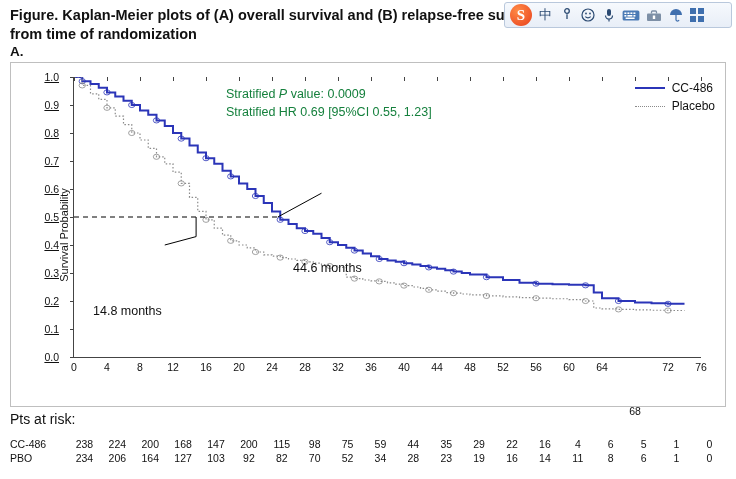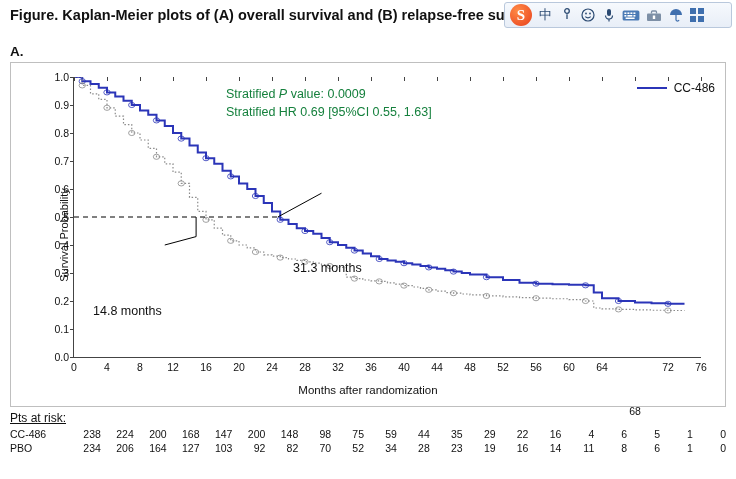--- a/index.html
+++ b/index.html
@@ -60,22 +60,22 @@
   }
   .ylabel {
     position:absolute; left:6px; top:50%; transform:translateY(-50%) rotate(-90deg);
     transform-origin:center; font-size:11px; white-space:nowrap; color:#111;
   }
   .xlabel {
     position:absolute; left:0; right:0; bottom:10px; text-align:center;
     font-size:11.5px; color:#111;
   }
   .ytick {
-    position:absolute; right:100%; margin-right:5px; transform:translateY(-50%);
-    font-size:10.5px; color:#111; white-space:nowrap;
+    position:absolute; right:100%; margin-right:15px; transform:translateY(-50%);
+    font-size:10.5px; color:#111; white-space:nowrap;text-decoration:underline;
   }
   .ytickmark { position:absolute; left:-4px; width:4px; height:1px; background:#444; }
   .xtick {
     position:absolute; top:100%; margin-top:4px; transform:translateX(-50%);
     font-size:10.5px; color:#111;
   }
   .xtickmark { position:absolute; top:0; width:1px; height:4px; background:#444; }
 
   .legend {
     position:absolute; right:10px; top:16px;
@@ -95,33 +95,34 @@
     position:absolute; font-size:12.5px; color:#111; white-space:nowrap;
   }
   .ann-247 { left:282px; top:198px; }
   .ann-148 { left:82px; top:241px; }
 
   
   .risk {
     position:absolute; left:10px; top:411px; width:716px;
     font-size:10.5px; color:#111;
   }
-  .risk-title { font-weight:normal; text-decoration:underline; margin-bottom:2px; font-size:12px; }
+  .risk-title { font-weight:normal; margin-bottom:10px; font-size:14px; }
   .risk table { border-collapse:collapse; width:716px; table-layout:fixed; }
   .risk td { padding:1px 0; white-space:nowrap; font-size:10.5px; }
   .risk td.rowlabel { width:58px; text-align:left; }
-  .risk td.val { text-align:right;margin-left:40px; }
+  .risk td.val { text-align:center;margin-left:40px; }
 </style>
 </head>
 <body>
 
 <div id="page">
 
   <div class="title-block">
     <span>Figure. Kaplan-Meier plots of (A) overall survival and (B) relapse-free survival</span>
+    <span class="title-line2">from time of randomization</span>
   </div>
 
   <div class="ime-bar">
     <div class="ime-logo">S</div>
     <div class="ime-item">中</div>
     <div class="ime-item">
       <svg width="12" height="14" viewBox="0 0 12 14">
           <circle cx="6" cy="3" r="2.3" fill="none" stroke="#2b4a72" stroke-width="1.3"></circle>
           <path d="M6 6.2 L6 11" stroke="#2b4a72" stroke-width="1.3" fill="none"></path>
         </svg>
@@ -174,21 +175,20 @@
           <i></i>
           <i></i>
         </span>
     </div>
   </div>
 
   <div class="panel-label">A.</div>
 
   <div class="chart-frame">
     <div class="ylabel">Survival Probability</div>
-    <div class="xlabel">Months after randomization</div>
 
     <div class="plot" id="plot">
       <svg id="curves" width="100%" height="100%" viewBox="0 0 630 283" preserveAspectRatio="none" style="position:absolute;left:0;top:0;">
           <path d="M 0 0 L 8.289473684210526 0 L 8.289473684210526 4.245000000000004 L 16.57894736842105 4.245000000000004 L 16.57894736842105 7.075000000000006 L 24.86842105263158 7.075000000000006 L 24.86842105263158 10.75400000000001 L 33.1578947368421 10.75400000000001 L 33.1578947368421 15.565000000000014 L 41.44736842105263 15.565000000000014 L 41.44736842105263 19.809999999999985 L 49.73684210526316 19.809999999999985 L 49.73684210526316 24.05499999999999 L 58.02631578947368 24.05499999999999 L 58.02631578947368 28.299999999999994 L 66.3157894736842 28.299999999999994 L 66.3157894736842 33.96 L 74.60526315789473 33.96 L 74.60526315789473 38.205000000000005 L 82.89473684210526 38.205000000000005 L 82.89473684210526 43.86500000000001 L 91.1842105263158 43.86500000000001 L 91.1842105263158 49.52500000000001 L 99.47368421052632 49.52500000000001 L 99.47368421052632 56.59999999999999 L 107.76315789473685 56.59999999999999 L 107.76315789473685 62.25999999999999 L 116.05263157894736 62.25999999999999 L 116.05263157894736 69.335 L 124.34210526315789 69.335 L 124.34210526315789 76.41000000000001 L 132.6315789473684 76.41000000000001 L 132.6315789473684 82.07000000000001 L 140.92105263157896 82.07000000000001 L 140.92105263157896 87.73000000000002 L 149.21052631578945 87.73000000000002 L 149.21052631578945 94.80499999999999 L 157.5 94.80499999999999 L 157.5 100.46499999999999 L 165.78947368421052 100.46499999999999 L 165.78947368421052 107.54 L 174.07894736842107 107.54 L 174.07894736842107 113.2 L 182.3684210526316 113.2 L 182.3684210526316 120.275 L 190.6578947368421 120.275 L 190.6578947368421 127.35 L 198.94736842105263 127.35 L 198.94736842105263 135.84 L 207.23684210526318 135.84 L 207.23684210526318 144.33 L 215.5263157894737 144.33 L 215.5263157894737 148.57500000000002 L 223.81578947368422 148.57500000000002 L 223.81578947368422 152.82000000000002 L 232.1052631578947 152.82000000000002 L 232.1052631578947 155.65 L 240.3947368421053 155.65 L 240.3947368421053 158.48000000000002 L 248.68421052631578 158.48000000000002 L 248.68421052631578 162.725 L 256.9736842105263 162.725 L 256.9736842105263 166.97000000000003 L 265.2631578947368 166.97000000000003 L 265.2631578947368 169.79999999999998 L 273.5526315789474 169.79999999999998 L 273.5526315789474 172.63 L 281.8421052631579 172.63 L 281.8421052631579 175.46 L 290.13157894736844 175.46 L 290.13157894736844 178.29 L 298.4210526315789 178.29 L 298.4210526315789 181.12 L 306.7105263157895 181.12 L 306.7105263157895 183.95000000000002 L 315 183.95000000000002 L 315 185.365 L 323.2894736842106 185.365 L 323.2894736842106 186.77999999999997 L 331.57894736842104 186.77999999999997 L 331.57894736842104 188.19500000000002 L 339.86842105263156 188.19500000000002 L 339.86842105263156 189.60999999999999 L 348.15789473684214 189.60999999999999 L 348.15789473684214 191.025 L 356.4473684210526 191.025 L 356.4473684210526 192.43999999999997 L 364.7368421052632 192.43999999999997 L 364.7368421052632 193.85500000000002 L 373.02631578947364 193.85500000000002 L 373.02631578947364 195.26999999999998 L 381.3157894736842 195.26999999999998 L 381.3157894736842 196.68500000000003 L 389.60526315789474 196.68500000000003 L 389.60526315789474 198.1 L 397.89473684210526 198.1 L 397.89473684210526 199.51500000000001 L 414.47368421052636 199.51500000000001 L 414.47368421052636 202.34500000000003 L 431.0526315789474 202.34500000000003 L 431.0526315789474 205.17499999999998 L 447.63157894736844 205.17499999999998 L 447.63157894736844 208.005 L 464.2105263157894 208.005 L 464.2105263157894 208.85399999999998 L 480.7894736842106 208.85399999999998 L 480.7894736842106 209.42 L 497.36842105263156 209.42 L 497.36842105263156 209.986 L 513.9473684210526 209.986 L 513.9473684210526 210.552 L 522.2368421052631 210.552 L 522.2368421052631 217.91 L 530.5263157894736 217.91 L 530.5263157894736 223.57000000000002 L 547.1052631578948 223.57000000000002 L 547.1052631578948 226.4 L 563.6842105263158 226.4 L 563.6842105263158 227.81499999999997 L 580.2631578947369 227.81499999999997 L 580.2631578947369 228.66400000000002 L 596.8421052631578 228.66400000000002 L 596.8421052631578 229.23000000000002 L 613.421052631579 229.23000000000002 L 613.421052631579 229.23000000000002" fill="none" stroke="#2b35b8" stroke-width="2" vector-effect="non-scaling-stroke"></path>
           <ellipse cx="8.289473684210526" cy="4.245000000000004" rx="3.2" ry="2.6" fill="none" stroke="#2b35b8" stroke-width="0.8" vector-effect="non-scaling-stroke"></ellipse>
           <ellipse cx="33.1578947368421" cy="15.565000000000014" rx="3.2" ry="2.6" fill="none" stroke="#2b35b8" stroke-width="0.8" vector-effect="non-scaling-stroke"></ellipse>
           <ellipse cx="58.02631578947368" cy="28.299999999999994" rx="3.2" ry="2.6" fill="none" stroke="#2b35b8" stroke-width="0.8" vector-effect="non-scaling-stroke"></ellipse>
           <ellipse cx="82.89473684210526" cy="43.86500000000001" rx="3.2" ry="2.6" fill="none" stroke="#2b35b8" stroke-width="0.8" vector-effect="non-scaling-stroke"></ellipse>
           <ellipse cx="107.76315789473685" cy="62.25999999999999" rx="3.2" ry="2.6" fill="none" stroke="#2b35b8" stroke-width="0.8" vector-effect="non-scaling-stroke"></ellipse>
           <ellipse cx="132.6315789473684" cy="82.07000000000001" rx="3.2" ry="2.6" fill="none" stroke="#2b35b8" stroke-width="0.8" vector-effect="non-scaling-stroke"></ellipse>
@@ -294,47 +294,51 @@
         <div class="xtick" style="left: 94.7368%;">72</div>
         <div class="xtickmark" style="left: 94.7368%;"></div>
         <div class="xtick" style="left: 100%;">76</div>
         <div class="xtickmark" style="left: 100%;"></div>
       </div>
 
     <div class="stats">
       <div>
         <span>Stratified </span><i>P</i><span> value: 0.0009</span>
       </div>
-      <div>Stratified HR 0.69 [95%CI 0.55, 1.63]</div>
+      <div>Stratified HR 0.69 [95%CI 0.55, 1.23]</div>
     </div>
 
     <div class="legend">
       <div class="legend-row">
         <span class="legend-swatch"></span>
         <span>CC-486</span>
       </div>
-    </div>
-
-    <div class="ann ann-247">31.3 months</div>
+      <div class="legend-row">
+        <span class="legend-swatch dotted"></span>
+        <span>Placebo</span>
+      </div>
+    </div>
+
+    <div class="ann ann-247">44.6 months</div>
     <div class="ann ann-148">14.8 months</div>
   </div>
 
   <div class="risk">
     <div class="risk-title">Pts at risk:</div>
     <table>
         <tbody id="risk-body">
           <tr>
             <td class="rowlabel">CC-486</td>
             <td class="val">238</td>
             <td class="val">224</td>
             <td class="val">200</td>
             <td class="val">168</td>
             <td class="val">147</td>
             <td class="val">200</td>
-            <td class="val">148</td>
+            <td class="val">115</td>
             <td class="val">98</td>
             <td class="val">75</td>
             <td class="val">59</td>
             <td class="val">44</td>
             <td class="val">35</td>
             <td class="val">29</td>
             <td class="val">22</td>
             <td class="val">16</td>
             <td class="val">4</td>
             <td class="val">6</td>

